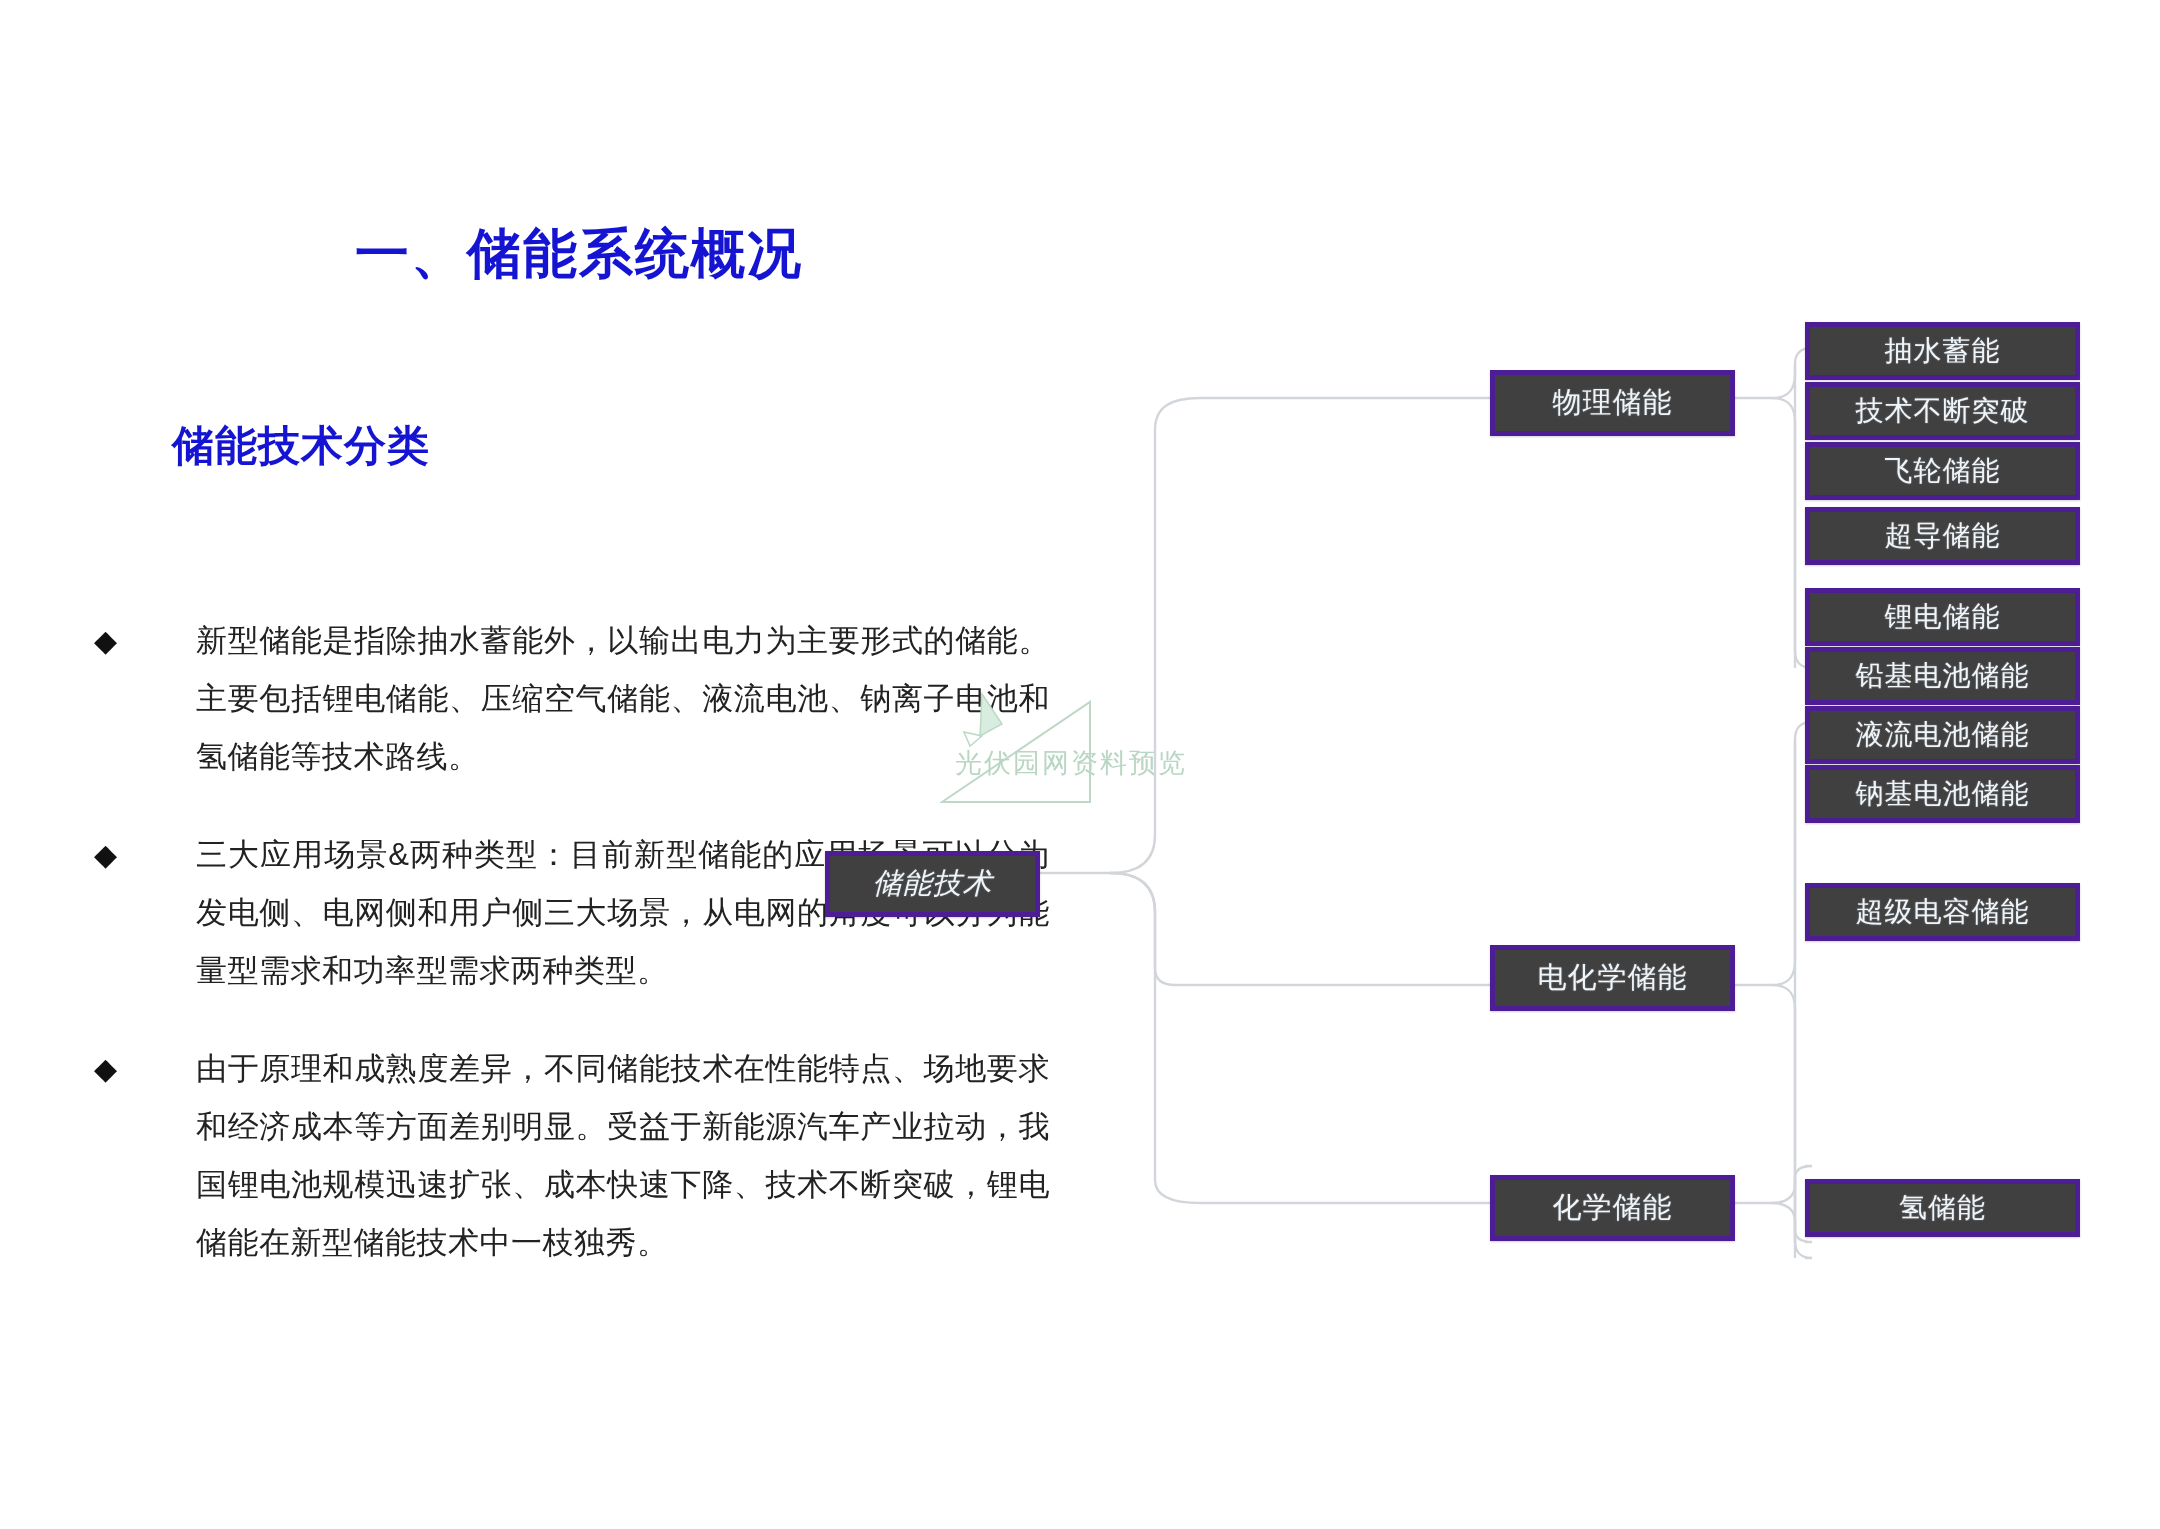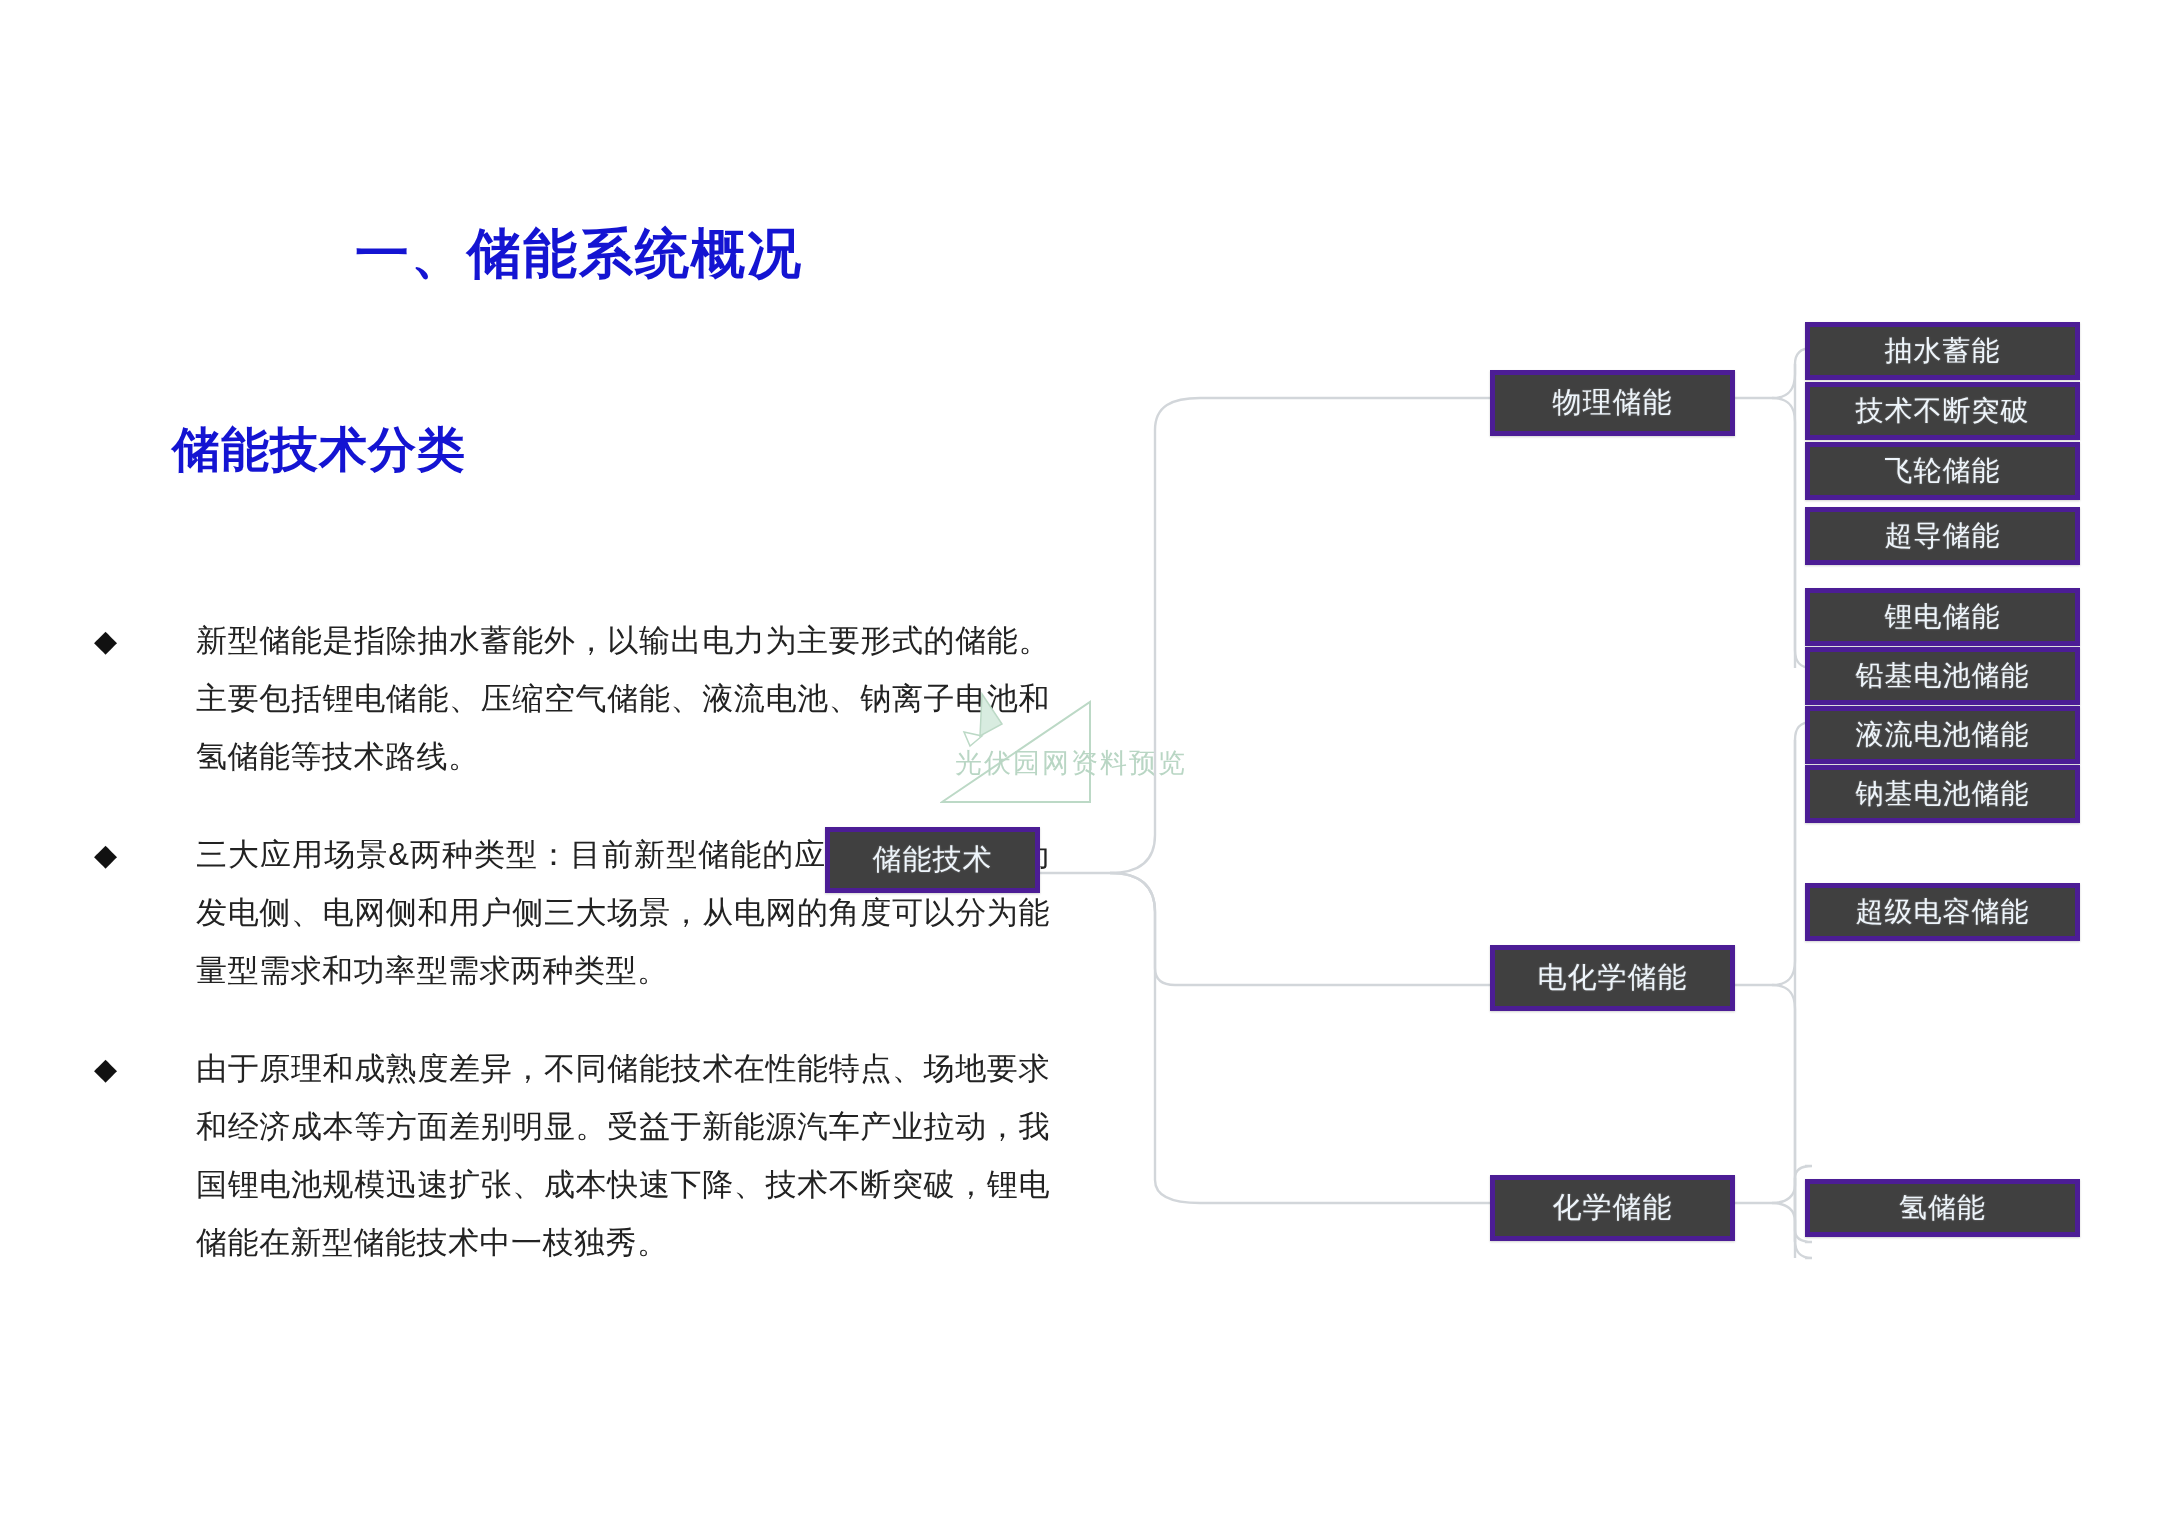--- a/index.html
+++ b/index.html
@@ -12,21 +12,21 @@
   .slide{position:absolute;inset:0;background:#fff;}
 
   
   .section-title{
     position:absolute;left:355px;top:218px;
     font-size:54px;font-weight:bold;color:#1414d2;
     letter-spacing:2px;white-space:nowrap;
   }
   .sub-title{
     position:absolute;left:172px;top:418px;
-    font-size:48px;font-weight:bold;color:#1414d2;
+    font-size:42px;font-weight:bold;color:#1414d2;
     letter-spacing:1px;white-space:nowrap;
   }
 
   
   .bullets{position:absolute;left:90px;top:612px;width:960px;}
   .bullet{display:flex;align-items:flex-start;margin-bottom:40px;}
   .bullet .marker{
     flex:0 0 auto;width:54px;font-size:30px;line-height:58px;
     color:#111;text-align:left;padding-left:4px;
   }
@@ -46,21 +46,21 @@
   .mindmap{position:absolute;left:1100px;top:340px;width:1060px;height:1020px;}
   .node{
     position:absolute;background:#404040;
     border:5px solid #4c1d95;
     color:#eef5fb;
     display:flex;align-items:center;justify-content:center;
     font-size:29px;letter-spacing:1px;white-space:nowrap;
     box-shadow:0 1px 2px rgba(0,0,0,.18);
     text-shadow:0 0 2px rgba(255,255,255,.35);
   }
-  .node.root{left:-275px;top:487px;width:205px;height:56px;}
+  .node.root{left:-275px;top:511px;width:205px;height:56px;font-style:italic;}
   .node.mid  {left:390px;width:235px;height:56px;}
   .node.mid.m1{top:30px;}
   .node.mid.m2{top:605px;}
   .node.mid.m3{top:835px;text-align:center;}
   .node.leaf {left:705px;width:265px;height:48px;font-size:28px;}
 
   svg.links{position:absolute;left:0;top:0;width:1060px;height:1020px;overflow:visible;}
   svg.links path{fill:none;stroke:#d2d6da;stroke-width:2.4;}
 </style>
 </head>

